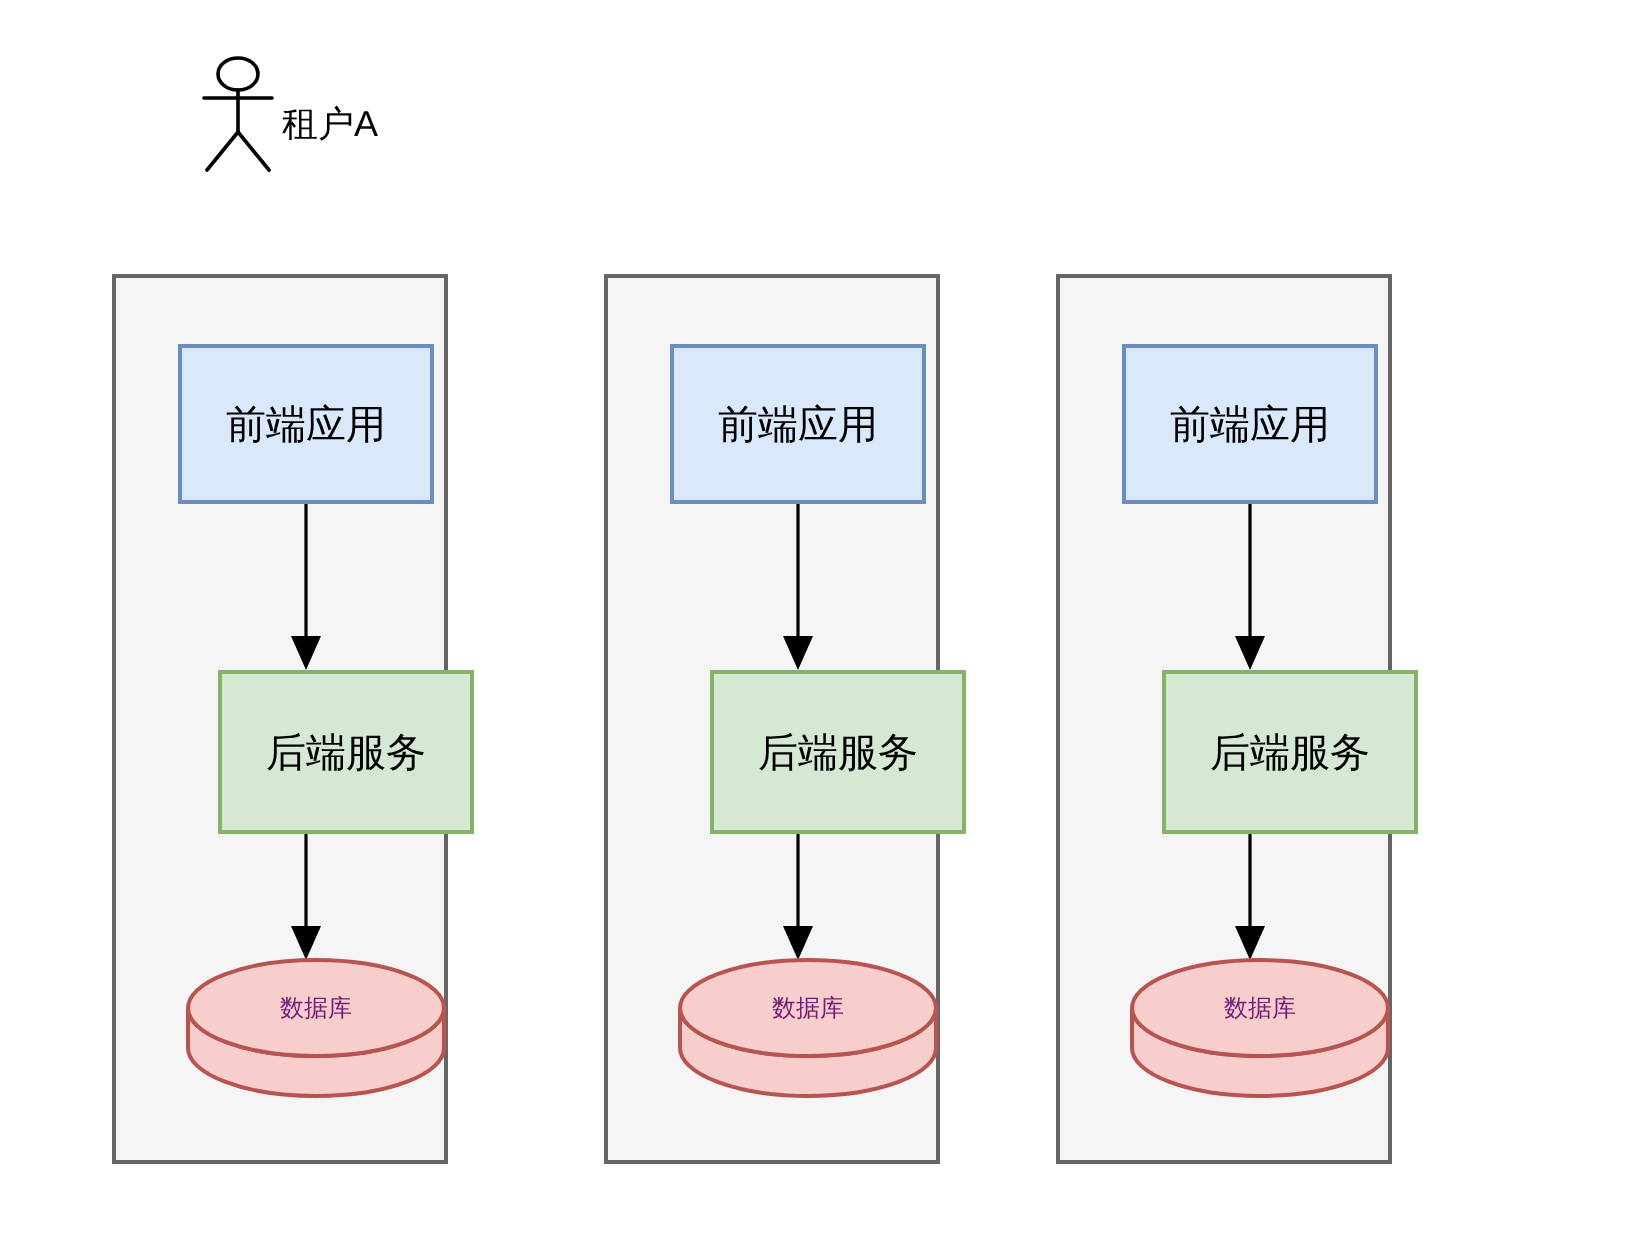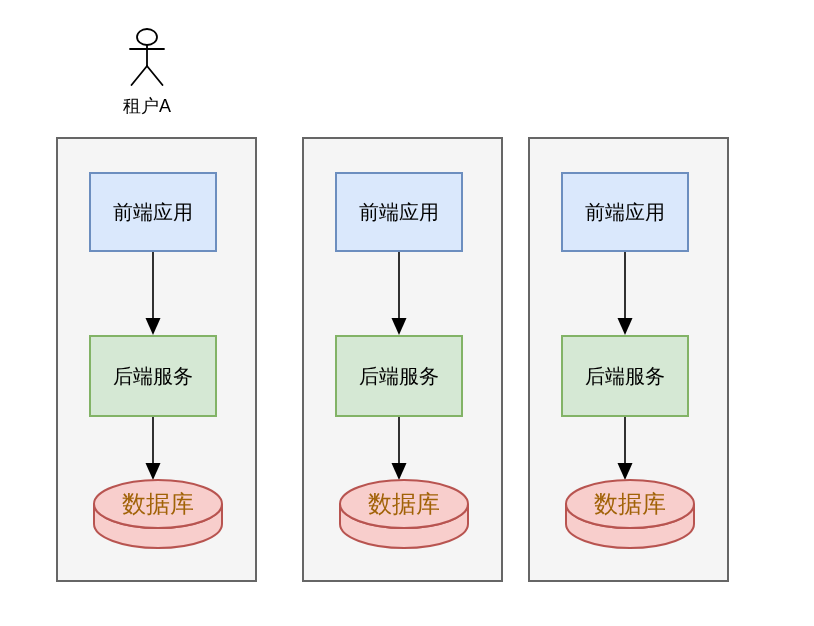--- a/index.html
+++ b/index.html
@@ -11,33 +11,33 @@
   }
   .canvas {
     position:relative; width:814px; height:626px;
     background:var(--background,#ffffff);
   }
   .tenant { position:absolute; top:0; width:201px; height:626px; }
 
   
   .actor-group {
     position:absolute; top:28px; width:100px;
-    display:flex; flex-direction:column; align-items:center;
+    display:flex; flex-direction:row; align-items:center;
   }
   .actor-svg { display:block; }
   .actor-svg ellipse { fill:#ffffff; stroke:var(--actor-color,#000); stroke-width:1.8; }
   .actor-svg line { stroke:var(--actor-color,#000); stroke-width:1.8; stroke-linecap:round; }
   .actor-label {
     margin-top:9px; font-size:18px; line-height:22px; color:#000;
     white-space:nowrap;
   }
 
   
   .container {
-    position:absolute; top:137px; left:0; width:201px; height:445px;
+    position:absolute; top:137px; left:0; width:168px; height:445px;
     background:var(--container-fill,#f5f5f5);
     border:2px solid var(--container-border,#666666);
     box-sizing:border-box;
     padding-left:42px;
   }
 
   .node {
     position:absolute; left:31px; width:128px;
     display:flex; align-items:center; justify-content:center;
     font-size:20px; color:#000; box-sizing:border-box;
@@ -45,39 +45,40 @@
   }
   .frontend {
     top:33px; height:80px;
     background:var(--frontend-fill,#dae8fc);
     border:2px solid var(--frontend-border,#6c8ebf);
   }
   .backend {
     top:196px; height:82px;
     background:var(--backend-fill,#d5e8d4);
     border:2px solid var(--backend-border,#82b366);
+    margin-left:20px;
   }
 
   .arrow { position:absolute; left:87px; display:block; }
   .arrow line { stroke:var(--arrow-color,#000000); stroke-width:1.6; }
   .arrow polygon { fill:var(--arrow-color,#000000); }
   .arrow1 { top:113px; }
   .arrow2 { top:278px; }
 
   .db { position:absolute; left:34px; top:339px; width:132px; height:72px; }
   .db svg { display:block; }
   .db-shape {
     fill:var(--database-fill,#f8cecc);
     stroke:var(--database-border,#b85450);
     stroke-width:2;
   }
   .db-label {
     position:absolute; top:2px; left:0; width:100%; height:48px;
     display:flex; align-items:center; justify-content:center;
-    font-size:24px; color:#a16207;
+    font-size:12px; color:#701a75;
   }
 </style>
 </head>
 <body>
 
 <div class="canvas">
 
   <div class="tenant" style="left:56px">
     <div class="actor-group" style="left:41px">
       <svg class="actor-svg" width="44" height="58" viewBox="0 0 44 58">

